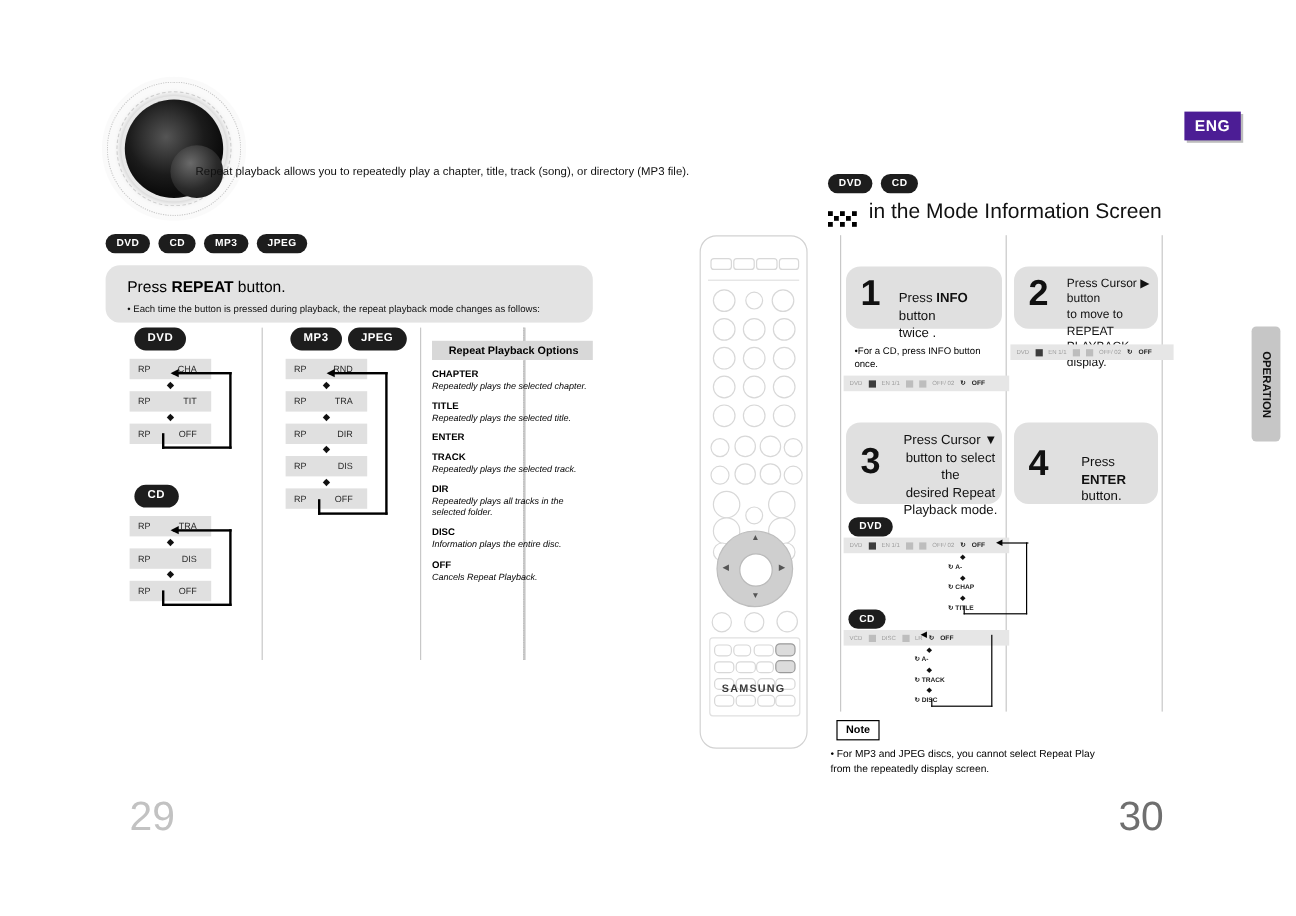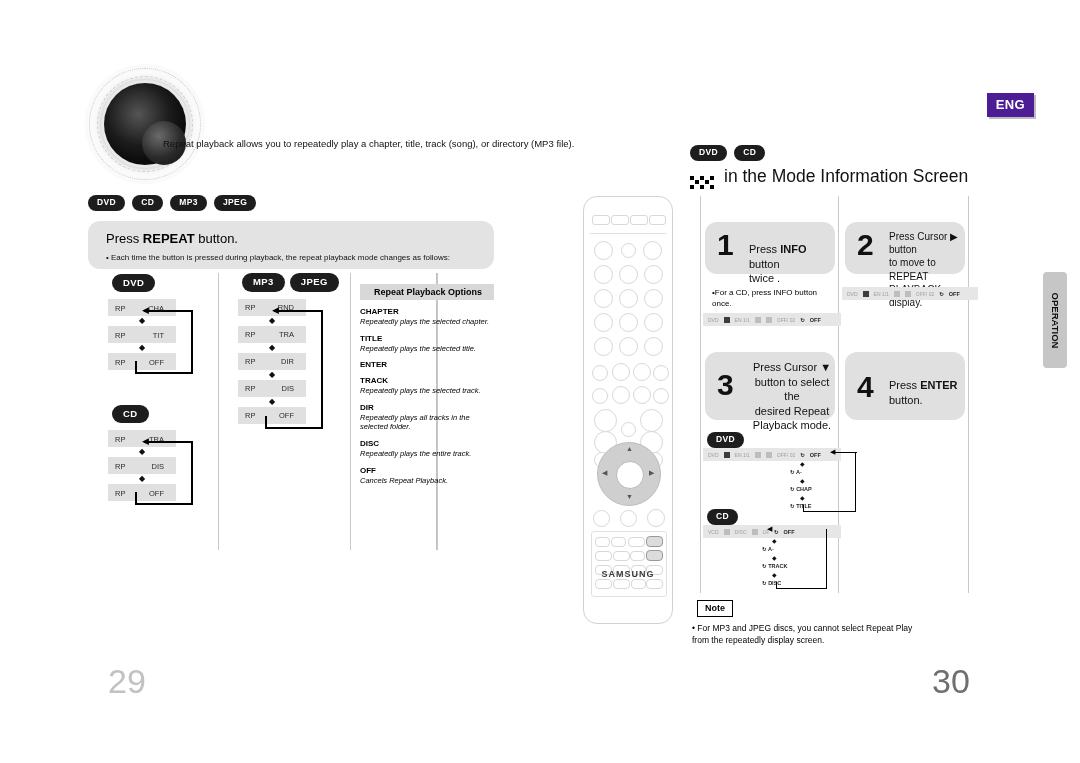--- a/index.html
+++ b/index.html
@@ -343,21 +343,21 @@
     <div class="opt-term">ENTER</div>
 
     <div class="opt-term">TRACK</div>
     <div class="opt-desc">Repeatedly plays the selected track.</div>
 
     <div class="opt-term">DIR</div>
     <div class="opt-desc" style="white-space:pre-line;">Repeatedly plays all tracks in the
 selected folder.</div>
 
     <div class="opt-term">DISC</div>
-    <div class="opt-desc">Repeatedly plays the entire track.</div>
+    <div class="opt-desc">Information plays the entire disc.</div>
 
     <div class="opt-term">OFF</div>
     <div class="opt-desc">Cancels Repeat Playback.</div>
   </div>
 
   <div id="remote-control">
 
     <div class="rbtn" style="left:8px;top:18px;width:16px;height:8px;"></div>
     <div class="rbtn" style="left:27px;top:18px;width:16px;height:8px;"></div>
     <div class="rbtn" style="left:46px;top:18px;width:16px;height:8px;"></div>
@@ -494,21 +494,21 @@
 
   <div class="step-box" style="left:705px;top:352px;width:130px;height:68px;">
     <div class="step-num" style="top:16px;">3</div>
     <div class="step-text" style="top:8px;text-align:center;">
       Press Cursor ▼<br>button to select the<br>desired Repeat<br>Playback mode.
     </div>
   </div>
 
   <div class="step-box" style="left:845px;top:352px;width:120px;height:68px;">
     <div class="step-num" style="top:18px;">4</div>
-    <div class="step-text" style="top:26px;">
+    <div class="step-text" style="top:26px;margin-left:12px;">
       Press <b>ENTER</b><br>button.
     </div>
   </div>
 
   <div style="position:absolute;left:707px;top:430px;">
     <span class="pill">DVD</span>
   </div>
   <div class="osd-bar" style="left:703px;top:448px;width:128px;">
     <span>DVD</span>
     <span class="sq dark"></span>

